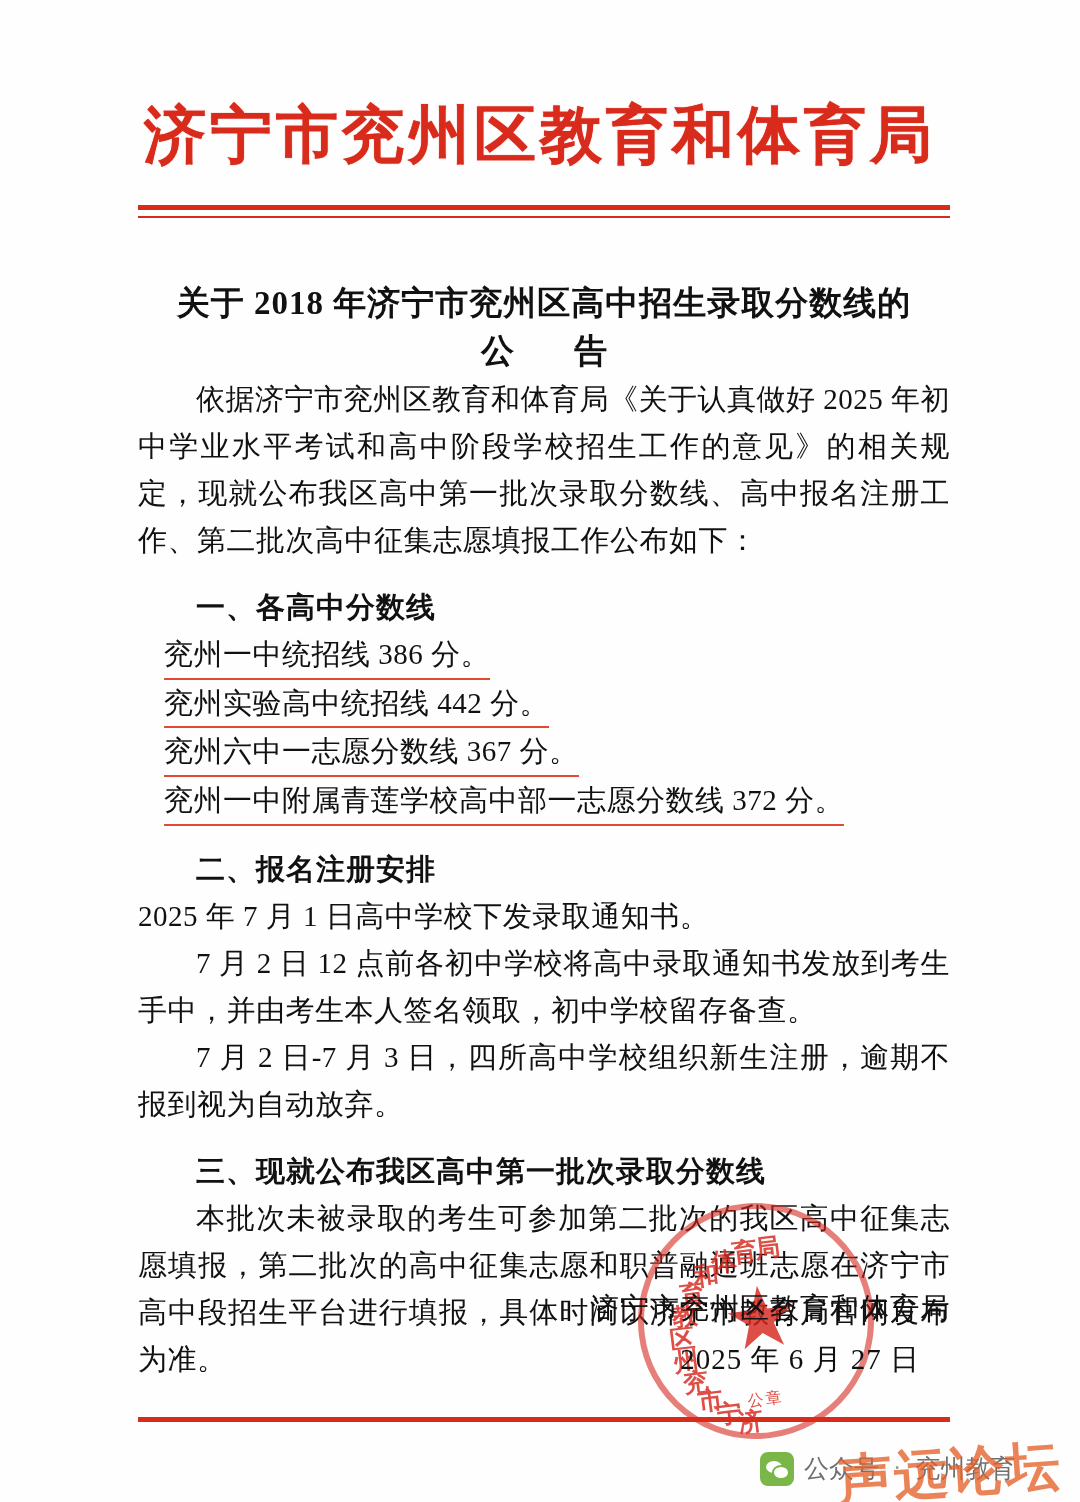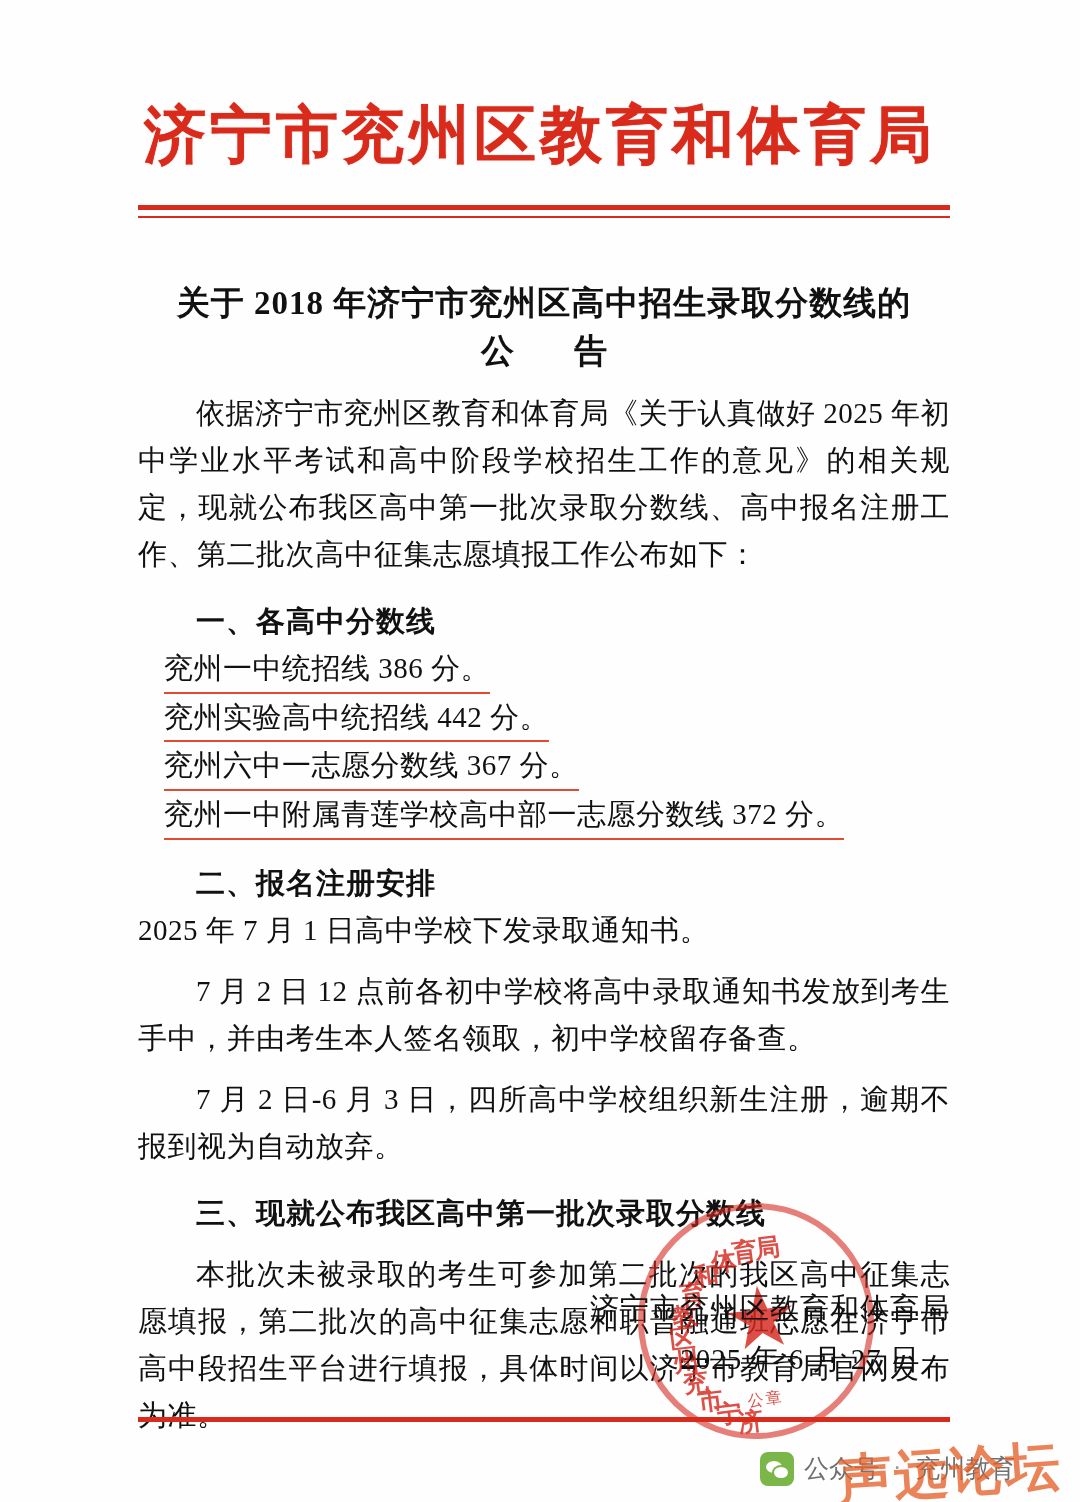--- a/index.html
+++ b/index.html
@@ -83,21 +83,20 @@
   }
   .title-line.second {
     letter-spacing: 26px;
     padding-left: 26px;
   }
 
   .para {
     font-size: 29px;
     line-height: 1.62;
     text-align: justify;
-    margin-top: 14px;
     letter-spacing: 0.5px;
   }
   .para.indent {
     text-indent: 58px;
   }
 
   .section-head {
     font-size: 29px;
     font-weight: bold;
     line-height: 1.62;
@@ -270,21 +269,21 @@
     <div class="section-head">一、各高中分数线</div>
 
     <div class="score-line tight"><span class="text">兖州一中统招线 386 分。</span></div>
     <div class="score-line tight"><span class="text">兖州实验高中统招线 442 分。</span></div>
     <div class="score-line tight"><span class="text">兖州六中一志愿分数线 367 分。</span></div>
     <div class="score-line tight"><span class="text">兖州一中附属青莲学校高中部一志愿分数线 372 分。</span></div>
 
     <div class="section-head">二、报名注册安排</div>
     <div class="para tight">2025 年 7 月 1 日高中学校下发录取通知书。</div>
     <div class="para indent">7 月 2 日 12 点前各初中学校将高中录取通知书发放到考生手中，并由考生本人签名领取，初中学校留存备查。</div>
-    <div class="para indent">7 月 2 日-6 月 3 日，四所高中学校组织新生注册，逾期不报到视为自动放弃。</div>
+    <div class="para indent">7 月 2 日-7 月 3 日，四所高中学校组织新生注册，逾期不报到视为自动放弃。</div>
 
     <div class="section-head">三、现就公布我区高中第一批次录取分数线</div>
     <div class="para indent">本批次未被录取的考生可参加第二批次的我区高中征集志愿填报，第二批次的高中征集志愿和职普融通班志愿在济宁市高中段招生平台进行填报，具体时间以济宁市教育局官网发布为准。</div>
 
   </div>
 
   <div class="stamp">
     <div class="ring-text">
       <span style="transform: rotate(200deg) translate(0, -88px) rotate(-200deg);">济</span>
       <span style="transform: rotate(215deg) translate(0, -88px) rotate(-215deg);">宁</span>

